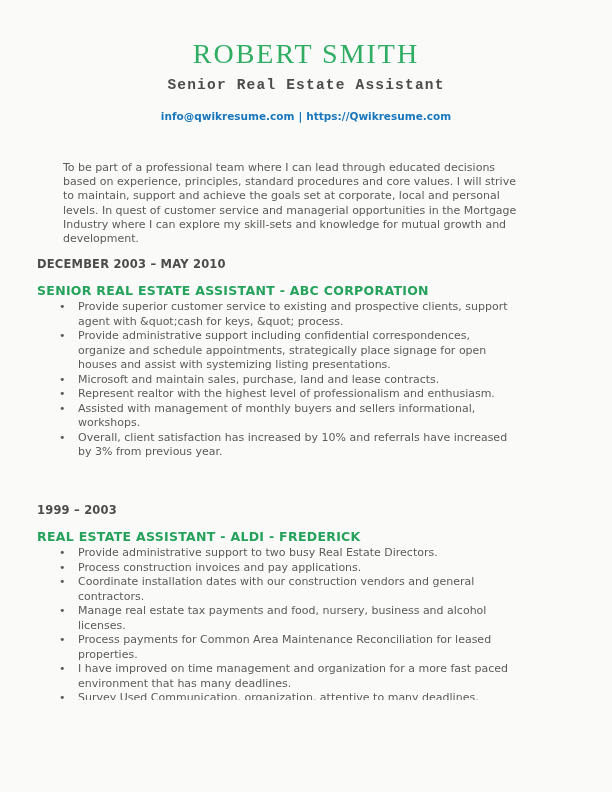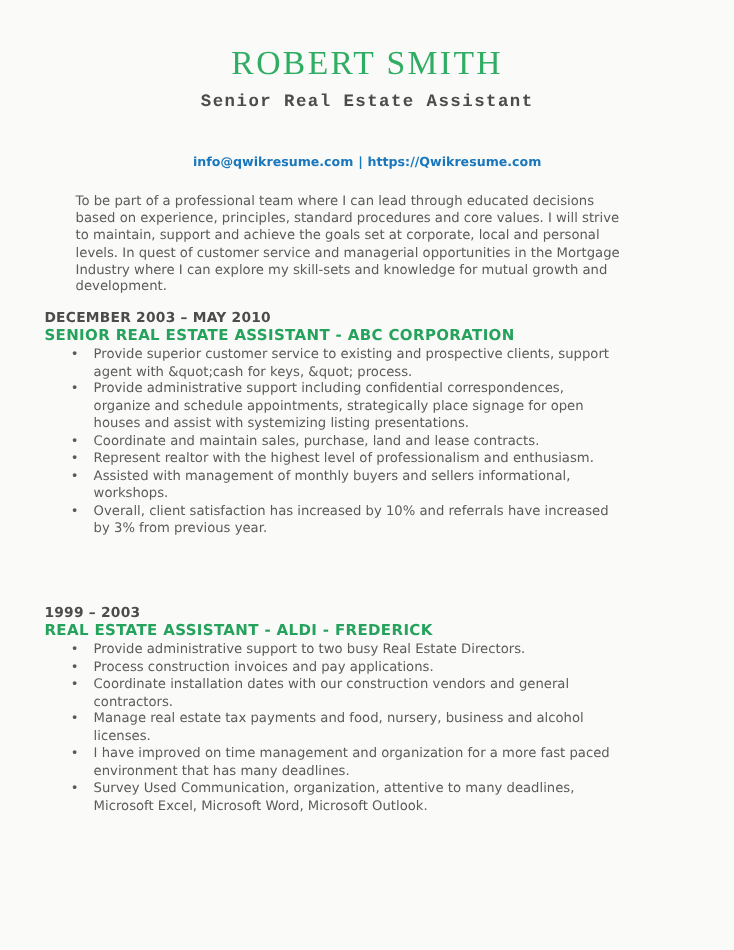--- a/index.html
+++ b/index.html
@@ -37,21 +37,20 @@
     font-family: Liberation Mono, monospace;
   }
   .contact {
     position: absolute;
     top: 110px; left: 0;
     width: 100%;
     text-align: center;
     font-size: 10.5px;
     font-weight: bold;
     color: #1877bd;
-    margin-top: 19px;
   }
   .contact a { color: #1877bd; text-decoration: none; }
   .contact .sep { margin: 0 4px; }
 
   
   .objective {
     position: absolute;
     top: 161px; left: 63px;
     width: 460px;
     font-size: 11px;
@@ -69,21 +68,21 @@
     letter-spacing: 0.2px;
     color: #4c4c4c;
     line-height: 13px;
   }
   .job-title {
     font-size: 12.5px;
     font-weight: bold;
     letter-spacing: 0.3px;
     color: #25a25c;
     line-height: 14px;
-    margin-top: 1px;
+    margin-top: 13px;
   }
   .job ul {
     margin-top: 2px;
     padding-left: 41px;
     width: 478px;
   }
   .job li {
     list-style: none;
     position: relative;
     font-size: 11px;
@@ -128,35 +127,36 @@
   </div>
 
   <div class="objective">To be part of a professional team where I can lead through educated decisions based on experience, principles, standard procedures and core values. I will strive to maintain, support and achieve the goals set at corporate, local and personal levels. In quest of customer service and managerial opportunities in the Mortgage Industry where I can explore my skill-sets and knowledge for mutual growth and development.</div>
 
   <div class="job job-1">
     <div class="job-dates">DECEMBER 2003 – MAY 2010</div>
     <div class="job-title">SENIOR REAL ESTATE ASSISTANT - ABC CORPORATION</div>
     <ul>
       <li>Provide superior customer service to existing and prospective clients, support agent with &amp;quot;cash for keys, &amp;quot; process.</li>
       <li>Provide administrative support including confidential correspondences, organize and schedule appointments, strategically place signage for open houses and assist with systemizing listing presentations.</li>
-      <li>Coordinate and maintain sales, purchase, land and lease contracts.</li>
+      <li>Microsoft and maintain sales, purchase, land and lease contracts.</li>
       <li>Represent realtor with the highest level of professionalism and enthusiasm.</li>
       <li>Assisted with management of monthly buyers and sellers informational, workshops.</li>
       <li>Overall, client satisfaction has increased by 10% and referrals have increased by 3% from previous year.</li>
     </ul>
   </div>
 
   <div class="job job-2">
     <div class="job-dates">1999 – 2003</div>
     <div class="job-title">REAL ESTATE ASSISTANT - ALDI - FREDERICK</div>
     <ul>
       <li>Provide administrative support to two busy Real Estate Directors.</li>
       <li>Process construction invoices and pay applications.</li>
       <li>Coordinate installation dates with our construction vendors and general contractors.</li>
       <li>Manage real estate tax payments and food, nursery, business and alcohol licenses.</li>
+      <li>Process payments for Common Area Maintenance Reconciliation for leased properties.</li>
       <li>I have improved on time management and organization for a more fast paced environment that has many deadlines.</li>
       <li>Survey Used Communication, organization, attentive to many deadlines, Microsoft Excel, Microsoft Word, Microsoft Outlook.</li>
     </ul>
   </div>
 
   <div class="footer">
     <span>© This </span><a href="#">Free Resume Template</a><span> is the copyright of Qwikresume.com. </span><a href="#">Usage Guidelines</a>
   </div>
 
 </div>

